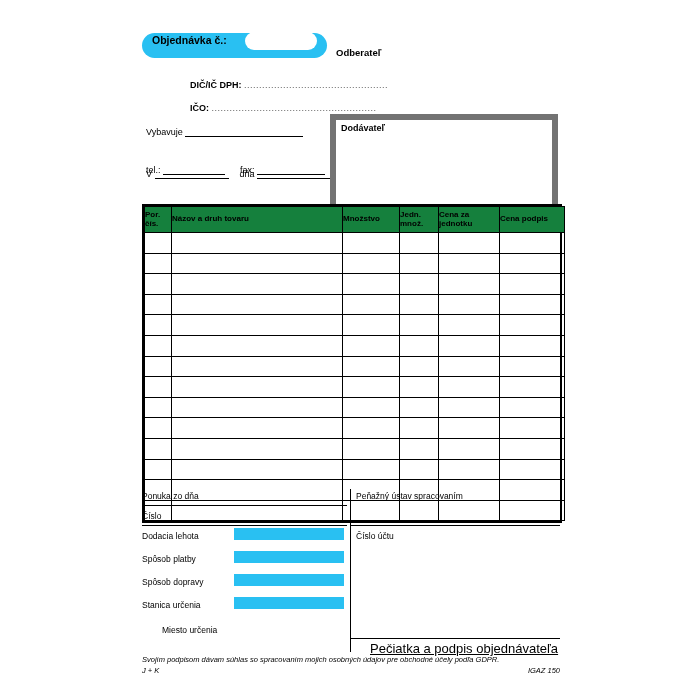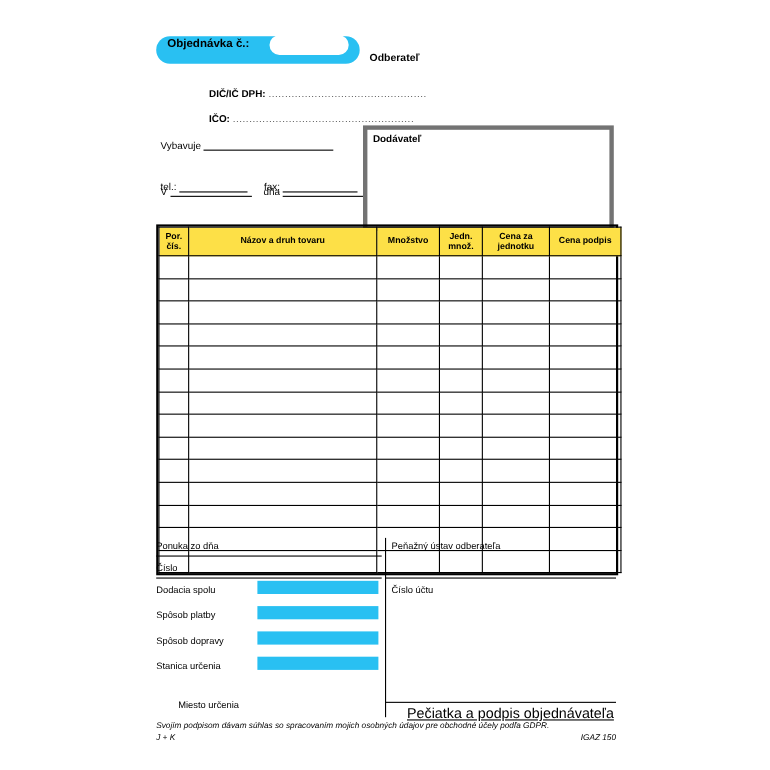--- a/index.html
+++ b/index.html
@@ -88,21 +88,21 @@
     height: 10px;
     vertical-align: bottom;
   }
 
   .dodavatel-box {
     position: absolute;
     left: 190px;
     top: 86px;
     width: 228px;
     height: 96px;
-    border: 4px solid #737373;
+    border: 6px solid #737373;
     box-sizing: border-box;
   }
   .dodavatel-box .cap {
     position: absolute;
     left: 5px;
     top: 3px;
     font-size: 9px;
     font-weight: bold;
   }
 
@@ -116,26 +116,26 @@
   table.goods {
     border-collapse: collapse;
     width: 416px;
     table-layout: fixed;
   }
   table.goods th, table.goods td {
     border: 1px solid #000;
     padding: 0;
   }
   table.goods thead th {
-    background: #fde047;
+    background: #15803d;
     font-size: 8px;
     font-weight: bold;
     line-height: 1.05;
     height: 25px;
-    text-align: center;
+    text-align: left;
     vertical-align: middle;
   }
   th.c-por { width: 26px; text-align: left; padding-left: 2px; }
   th.c-nazov { width: 170px; font-size: 11px; }
   th.c-mnozstvo { width: 56px; }
   th.c-jedn { width: 38px; }
   th.c-cena { width: 60px; }
   th.c-spolu { width: 64px; }
   table.goods tbody td { height: 19.6px; }
   .tbl-outer {
@@ -417,35 +417,35 @@
 
   <div class="bottom">
     <div class="bvline"></div>
 
     <div class="b-left-item" style="top:2px;">Ponuka zo dňa</div>
     <div class="b-line" style="top:16px;"></div>
 
     <div class="b-left-item" style="top:22px;">Číslo</div>
     <div class="b-line" style="top:36px;"></div>
 
-    <div class="b-left-item" style="top:42px;">Dodacia spolu</div>
+    <div class="b-left-item" style="top:42px;">Dodacia lehota</div>
     <div class="blue-bar" style="top:39px;"></div>
 
     <div class="b-left-item" style="top:65px;">Spôsob platby</div>
     <div class="blue-bar" style="top:62px;"></div>
 
     <div class="b-left-item" style="top:88px;">Spôsob dopravy</div>
     <div class="blue-bar" style="top:85px;"></div>
 
     <div class="b-left-item" style="top:111px;">Stanica určenia</div>
     <div class="blue-bar" style="top:108px;"></div>
 
-    <div class="b-left-item" style="top:147px;padding-left:20px;">Miesto určenia</div>
-
-    <div class="b-right-item" style="top:2px;">Peňažný ústav odberateľa</div>
+    <div class="b-left-item" style="top:136px;padding-left:20px;">Miesto určenia</div>
+
+    <div class="b-right-item" style="top:2px;">Peňažný ústav spracovaním</div>
     <div class="b-rline" style="top:36px;"></div>
 
     <div class="b-right-item" style="top:42px;">Číslo účtu</div>
     <div class="b-rline" style="top:149px;"></div>
 
     <div class="pecatka">Pečiatka a podpis objednávateľa</div>
 
     <div class="gdpr">Svojím podpisom dávam súhlas so spracovaním mojich osobných údajov pre obchodné účely podľa GDPR.</div>
     <div class="jk">J + K</div>
     <div class="igaz">IGAZ 150</div>

